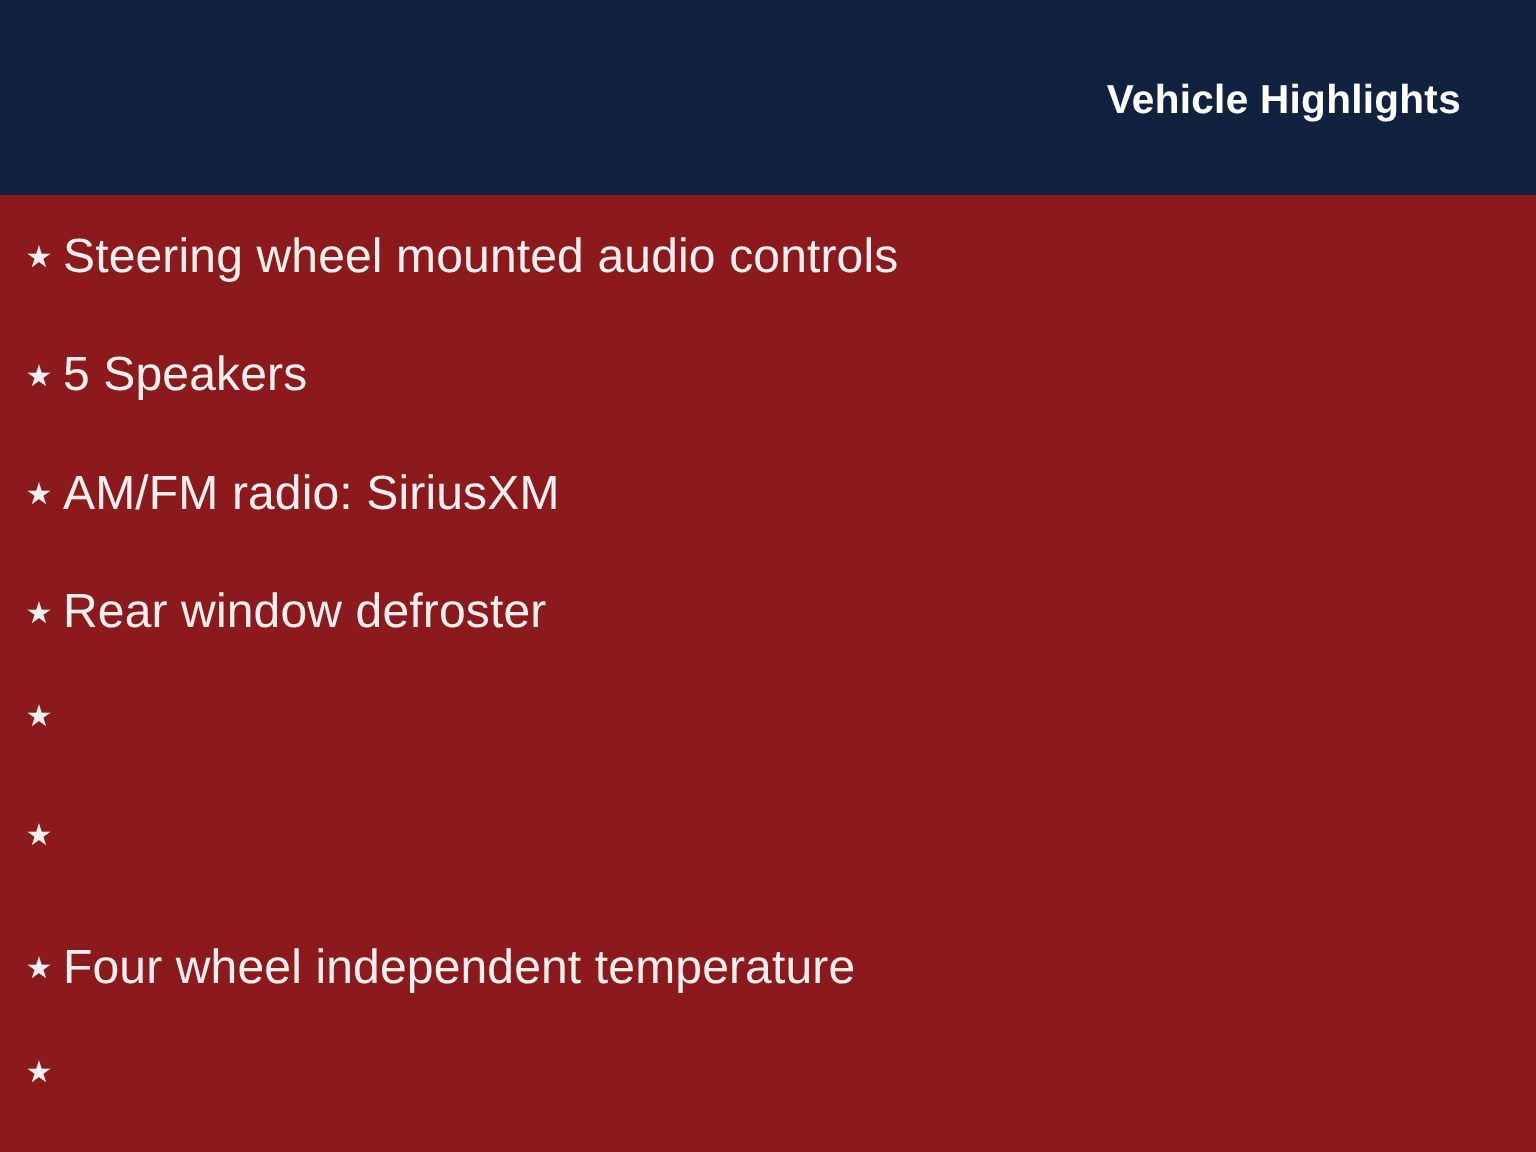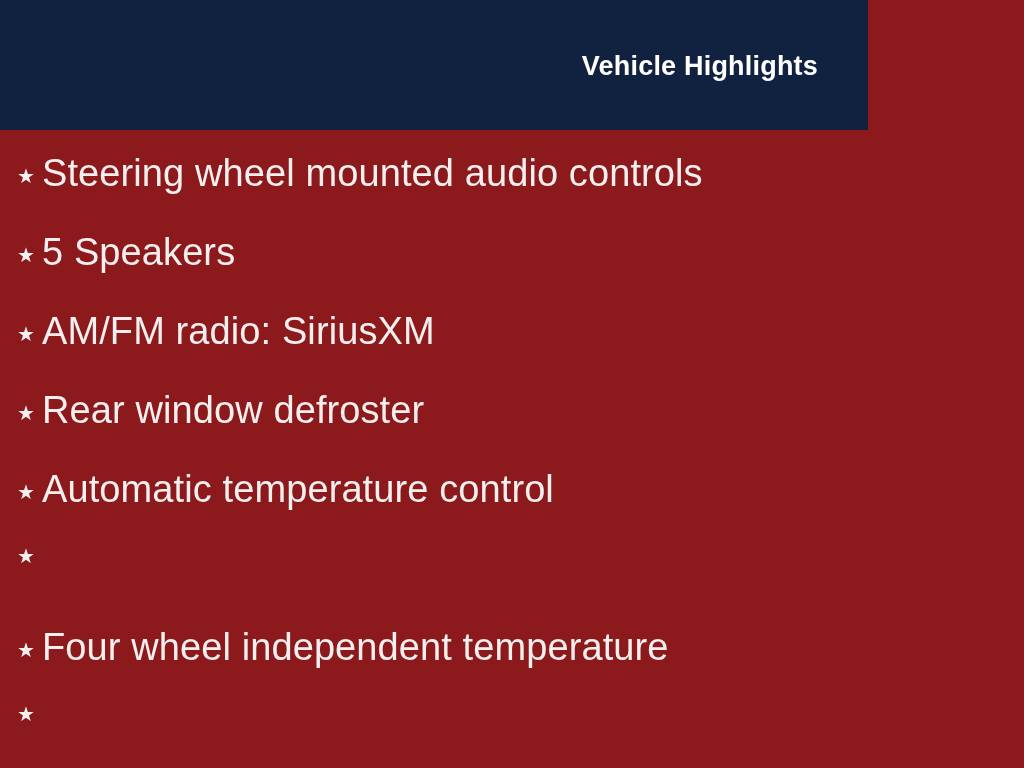--- a/index.html
+++ b/index.html
@@ -22,21 +22,21 @@
     height: 768px;
     background: #8c1a1c;
     overflow: hidden;
   }
 
   
   .slide-header {
     position: absolute;
     top: 0;
     left: 0;
-    width: 868px;
+    width: 1024px;
     height: 130px;
     background: #10223f;
     box-sizing: border-box;
     display: flex;
     align-items: center;
     justify-content: flex-end;
     padding-right: 50px;
   }
 
   .slide-title {
@@ -89,21 +89,21 @@
     line-height: 1;
     position: relative;
     top: -3px;
     user-select: none;
   }
 
   .bullet-text {
     flex: 1 1 auto;
     color: #f4efef;
     font-family: "Liberation Sans", sans-serif;
-    font-size: 38px;
+    font-size: 32px;
     font-weight: normal;
     line-height: 1.05;
     letter-spacing: 0.1px;
     white-space: nowrap;
   }
 </style>
 </head>
 <body>
 
 <div class="slide">
@@ -130,21 +130,20 @@
         <span class="bullet-text">AM/FM radio: SiriusXM</span>
       </li>
 
       <li class="bullet-item">
         <span class="bullet-marker">★</span>
         <span class="bullet-text">Rear window defroster</span>
       </li>
 
       <li class="bullet-item">
         <span class="bullet-marker">★</span>
-        <span class="bullet-text">Automatic temperature control</span>
       </li>
 
       <li class="bullet-item">
         <span class="bullet-marker">★</span>
       </li>
 
       <li class="bullet-item">
         <span class="bullet-marker">★</span>
         <span class="bullet-text">Four wheel independent temperature</span>
       </li>

